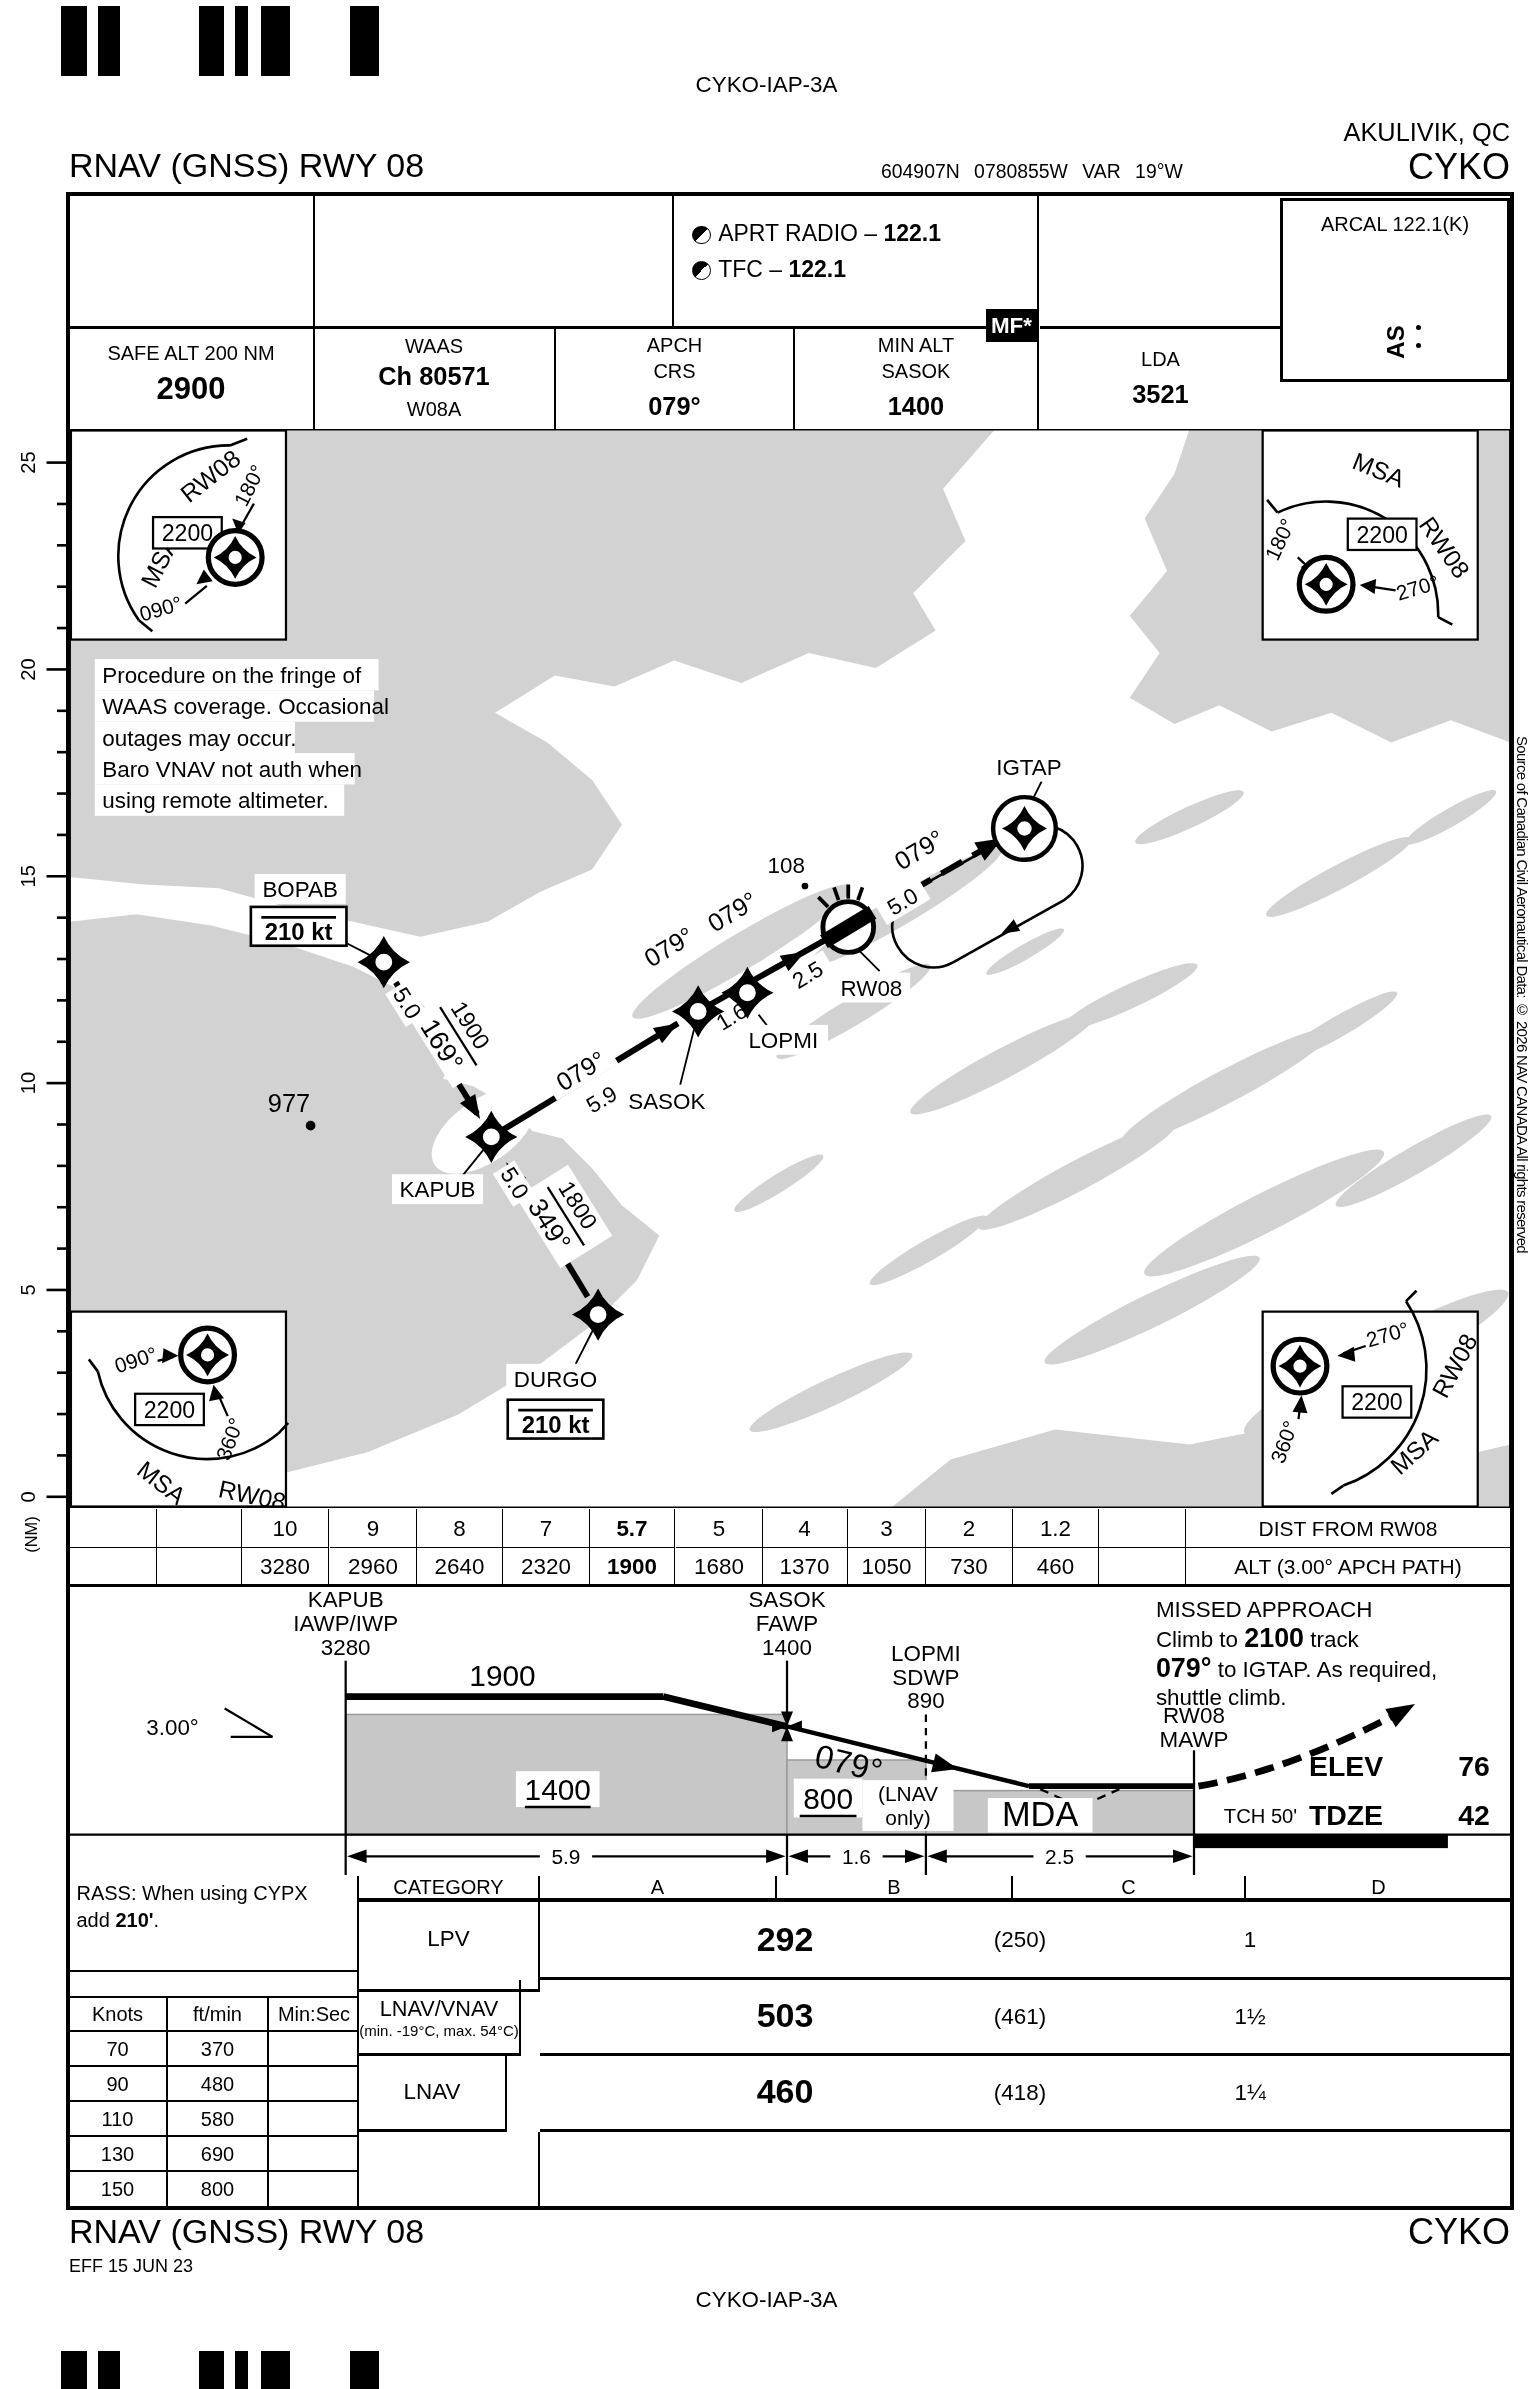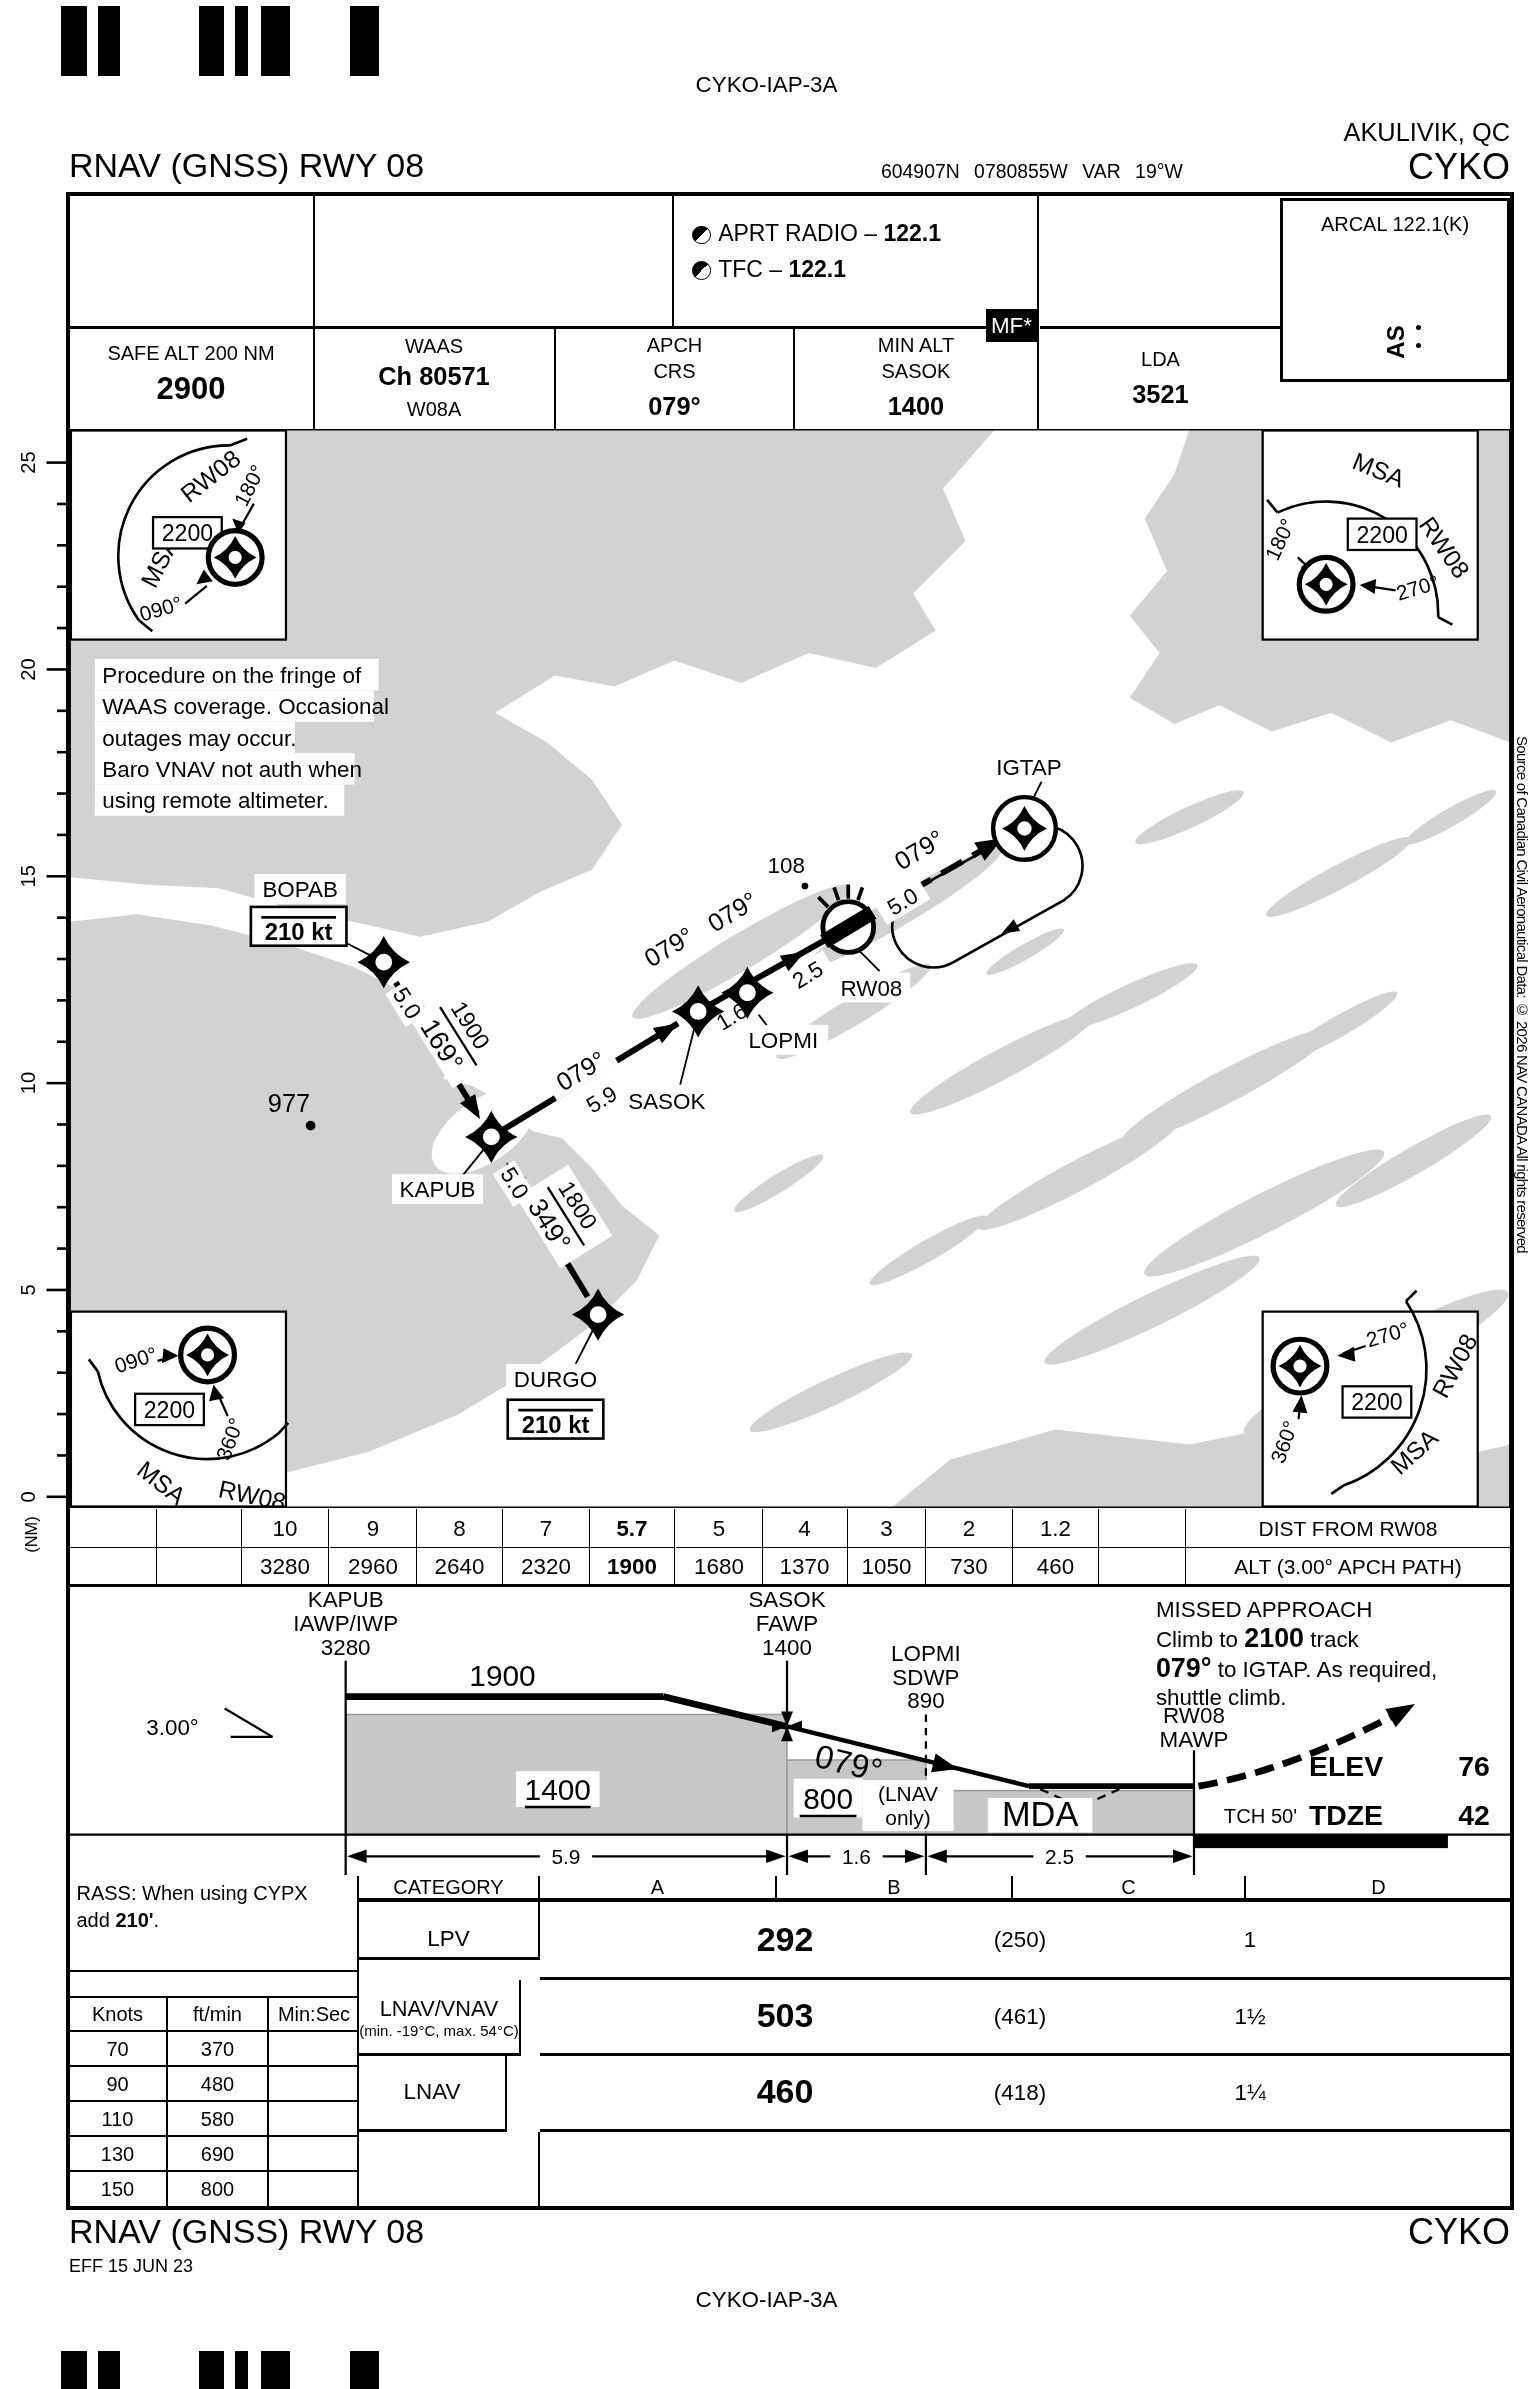--- a/index.html
+++ b/index.html
@@ -41,21 +41,21 @@
 
   <div class="abs" style="left:69px;top:195px;width:246px;height:131px;border-right:2.2px solid #000"></div>
   <div class="abs" style="left:314px;top:195px;width:360px;height:131px;border-right:2.2px solid #000"></div>
   <div class="abs" style="left:674px;top:195px;width:365px;height:131px;border-right:2.2px solid #000">
     <div class="abs" style="left:18px;top:25.4px;font-size:23px">
       <span class="freq-dot"></span><span>APRT RADIO – </span><span class="bold">122.1</span>
     </div>
     <div class="abs" style="left:18px;top:61px;font-size:23px">
       <span class="freq-dot"></span><span>TFC – </span><span class="bold">122.1</span>
     </div>
-    <div class="abs" style="left:312px;top:114px;width:51px;height:33px;background:#000;color:#fff;font-weight:normal;font-size:22.4px;text-align:center;line-height:33px;z-index:45">MF*</div>
+    <div class="abs" style="left:312px;top:114px;width:51px;height:33px;background:#000;color:#fff;font-weight:bold;font-size:22.4px;text-align:center;line-height:33px;z-index:45">MF*</div>
   </div>
   <div class="abs" style="left:1040px;top:195px;width:241px;height:131px;"></div>
 
   <div class="cell" style="left:69px;top:326px;width:246px;height:103px;border-top:3px solid #000;border-right:2.2px solid #000">
     <div class="abs" style="left:0;width:100%;top:13.4px;font-size:20px">SAFE ALT 200 NM</div>
     <div class="abs bold" style="left:0;width:100%;top:42px;font-size:31px">2900</div>
   </div>
   <div class="cell" style="left:314px;top:326px;width:242px;height:103px;border-top:3px solid #000;border-right:2.2px solid #000">
     <div class="abs" style="left:0;width:100%;top:6px;font-size:20px">WAAS</div>
     <div class="abs bold" style="left:0;width:100%;top:33px;font-size:25.4px">Ch 80571</div>
@@ -581,21 +581,21 @@
   </div>
 
   <div class="abs" style="left:359px;top:1876px;width:1152px;height:332px">
 
     <div class="cell" style="left:0;top:0;width:181px;height:26px;border-right:2.2px solid #000;border-bottom:4.5px solid #000;line-height:22.4px;font-size:20px"><span>CATEGORY</span></div>
     <div class="cell" style="left:181px;top:0;width:237px;height:26px;border-right:2.2px solid #000;border-bottom:4.5px solid #000;line-height:22.4px;font-size:20px"><span>A</span></div>
     <div class="cell" style="left:418px;top:0;width:236px;height:26px;border-right:2.2px solid #000;border-bottom:4.5px solid #000;line-height:22.4px;font-size:20px"><span>B</span></div>
     <div class="cell" style="left:654px;top:0;width:233px;height:26px;border-right:2.2px solid #000;border-bottom:4.5px solid #000;line-height:22.4px;font-size:20px"><span>C</span></div>
     <div class="cell" style="left:887px;top:0;width:265px;height:26px;border-bottom:4.5px solid #000;line-height:22.4px;font-size:20px"><span>D</span></div>
 
-    <div class="cell" style="left:0;top:26px;width:181px;height:58px;border-right:2.2px solid #000;border-bottom:3.7px solid #000;line-height:74px;font-size:22.4px"><span>LPV</span></div>
+    <div class="cell" style="left:0;top:26px;width:181px;height:90px;border-right:2.2px solid #000;border-bottom:3.7px solid #000;line-height:74px;font-size:22.4px"><span>LPV</span></div>
     <div class="abs" style="left:181px;top:26px;width:971px;height:78px;border-bottom:3.7px solid #000">
       <span class="abs bold" style="left:245px;top:18px;transform:translateX(-50%);font-size:34px">292</span>
       <span class="abs" style="left:480px;top:25.4px;transform:translateX(-50%);font-size:22.4px">(250)</span>
       <span class="abs" style="left:710px;top:25.4px;transform:translateX(-50%);font-size:22.4px">1</span>
     </div>
 
     <div class="cell" style="left:0;top:104px;width:162px;height:76px;border-right:2.2px solid #000;border-bottom:3.7px solid #000">
       <div class="abs" style="left:0;width:100%;top:16.4px;font-size:21.7px">LNAV/VNAV</div>
       <div class="abs" style="left:0;width:100%;top:42px;font-size:15px">(min. -19°C, max. 54°C)</div>
     </div>

